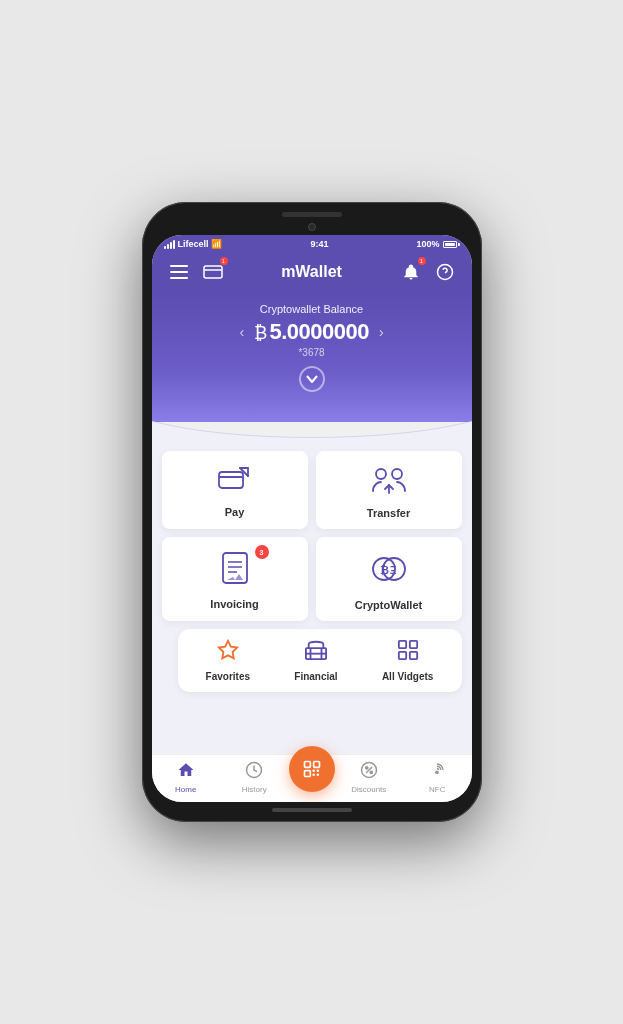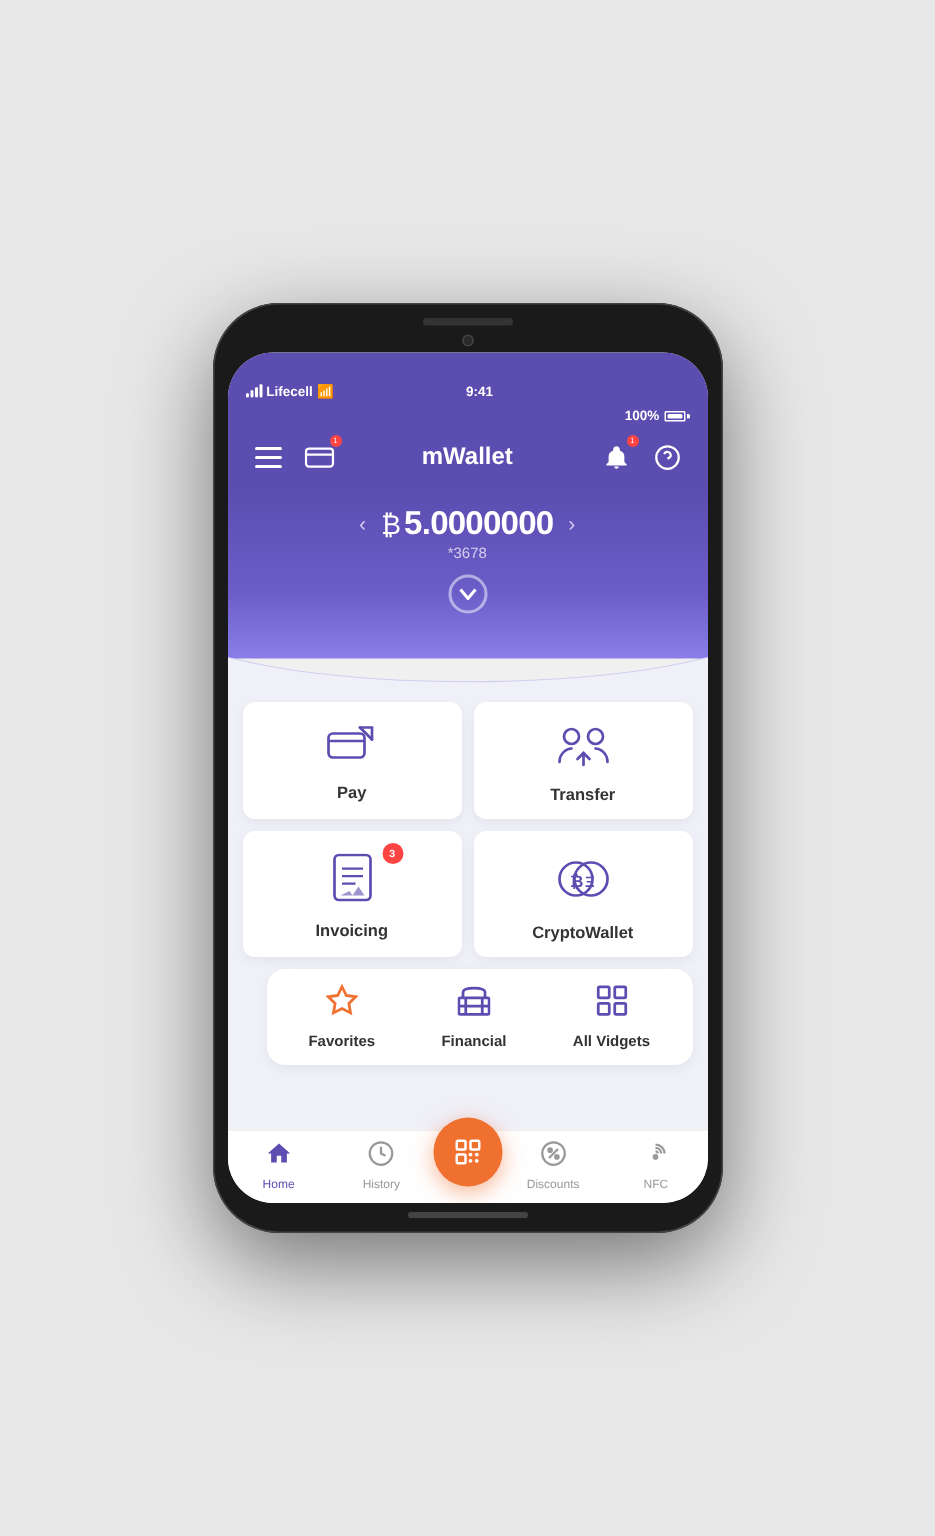--- a/index.html
+++ b/index.html
@@ -63,21 +63,21 @@
       background: #5c4db1;
       display: flex;
       justify-content: space-between;
       align-items: center;
       padding: 4px 12px;
       font-size: 9px;
       color: white;
       font-weight: 600;
     }
     .status-left { display: flex; align-items: center; gap: 3px; }
-    .status-right { display: flex; align-items: center; gap: 3px; margin-top: 33px; }
+    .status-right { display: flex; align-items: center; gap: 3px; }
     .signal-bars { display: flex; align-items: flex-end; gap: 1px; }
     .signal-bar { width: 2px; background: white; border-radius: 1px; }
     .battery-icon {
       display: flex; align-items: center; gap: 1px;
     }
     .battery-body {
       width: 14px; height: 7px;
       border: 1px solid white;
       border-radius: 1px;
       padding: 1px;
@@ -360,20 +360,21 @@
           <svg width="18" height="18" viewBox="0 0 24 24" fill="none" stroke="white" stroke-width="2">
             <circle cx="12" cy="12" r="10"></circle>
             <path d="M9.1 9a3 3 0 0 1 5.8 1c0 2-3 3-3 3"></path>
             <line x1="12" y1="17" x2="12.01" y2="17"></line>
           </svg>
         </div>
       </div>
     </div>
 
     <div class="balance-section">
+      <div class="balance-label">Cryptowallet Balance</div>
       <div class="balance-row">
         <span class="balance-arrow">‹</span>
         <div>
           <span class="balance-btc">₿</span><span class="balance-amount">5.0000000</span>
         </div>
         <span class="balance-arrow">›</span>
       </div>
       <div class="balance-account">*3678</div>
       <div class="balance-dropdown">
         <svg width="12" height="8" viewBox="0 0 12 8" fill="none" stroke="white" stroke-width="2">

